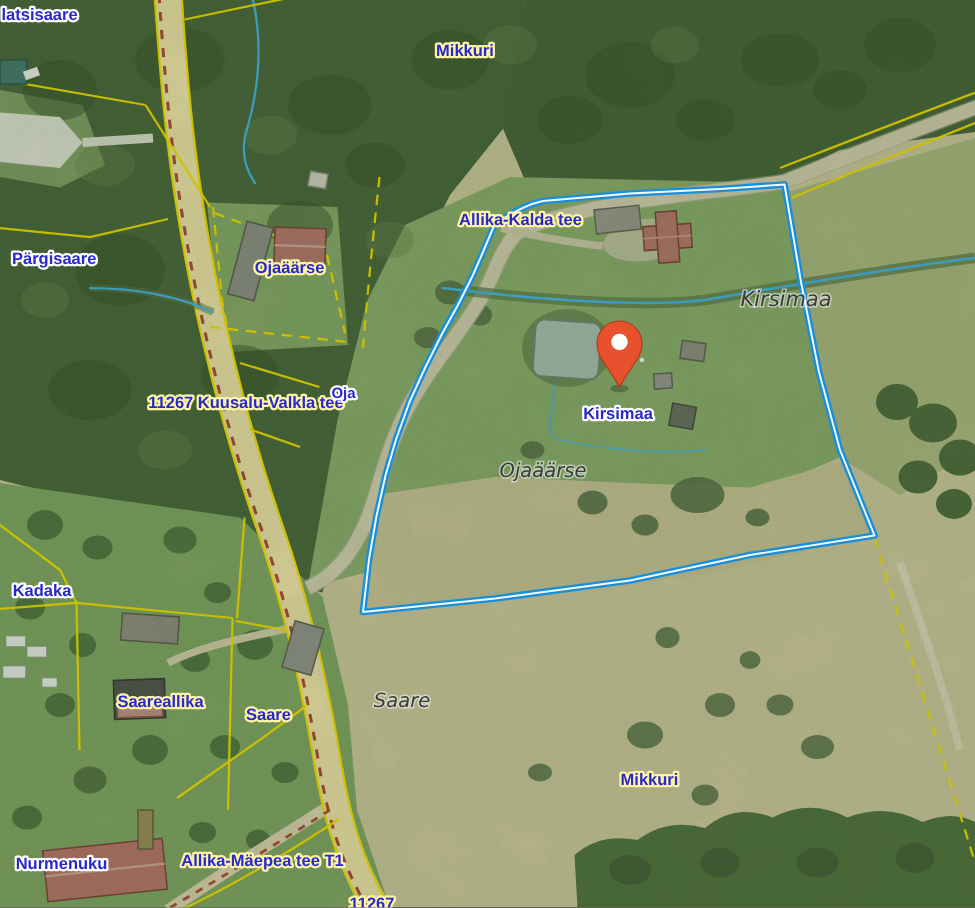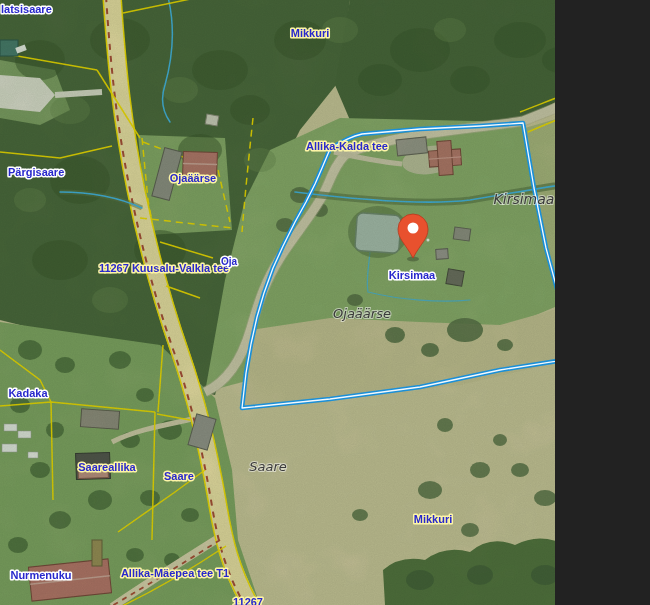--- a/index.html
+++ b/index.html
@@ -1,17 +1,17 @@
 <!DOCTYPE html>
 <html style="--selected_parcel: #1a8fd8; --cadastral_line: #f0d800; --marker: #e8512e; --marker_dark: #b23a1e; --label_blue: #2828cc; --halo_yellow: #fdf5a6; --halo_white: #ffffff; --cadastral_text: #3b3b3b; --stream: #45aede; --road_fill: #e9dba4; --road_edge_red: #a84a38; --gravel_fill: #cfc7ad; --forest: #4d653e; --grass: #8aa76c; --field_tan: #c9c19a; --field_olive: #a9b17e;"><head>
 <meta charset="utf-8">
 <title>Map</title>
 <style>
   html,body{margin:0;padding:0;background:#222;}
-  #stage{width:555px;height:605px;position:relative;overflow:hidden;font-family:"Liberation Sans",sans-serif;}
+  #stage{width:650px;height:605px;position:relative;overflow:hidden;font-family:"Liberation Sans",sans-serif;}
   svg{display:block;}
   .lbl{font:bold 11px "Liberation Sans",sans-serif;fill:var(--label_blue);paint-order:stroke;stroke-width:3px;stroke-linejoin:round;}
   .lbl.small{font-size:10px;}
   .halo-y{stroke:var(--halo_yellow);}
   .halo-w{stroke:var(--halo_white);}
   .cad-lbl{font:italic 13px "DejaVu Sans",sans-serif;fill:var(--cadastral_text);paint-order:stroke;stroke:rgba(255,255,255,.5);stroke-width:2px;}
   .cad-lbl.big{font-size:14px;}
   .cadline{stroke:var(--cadastral_line);stroke-width:1.5;fill:none;opacity:.95;}
   .cadline.dash{stroke-dasharray:7 5;}
   .stream{stroke:var(--stream);fill:none;stroke-linecap:round;}

